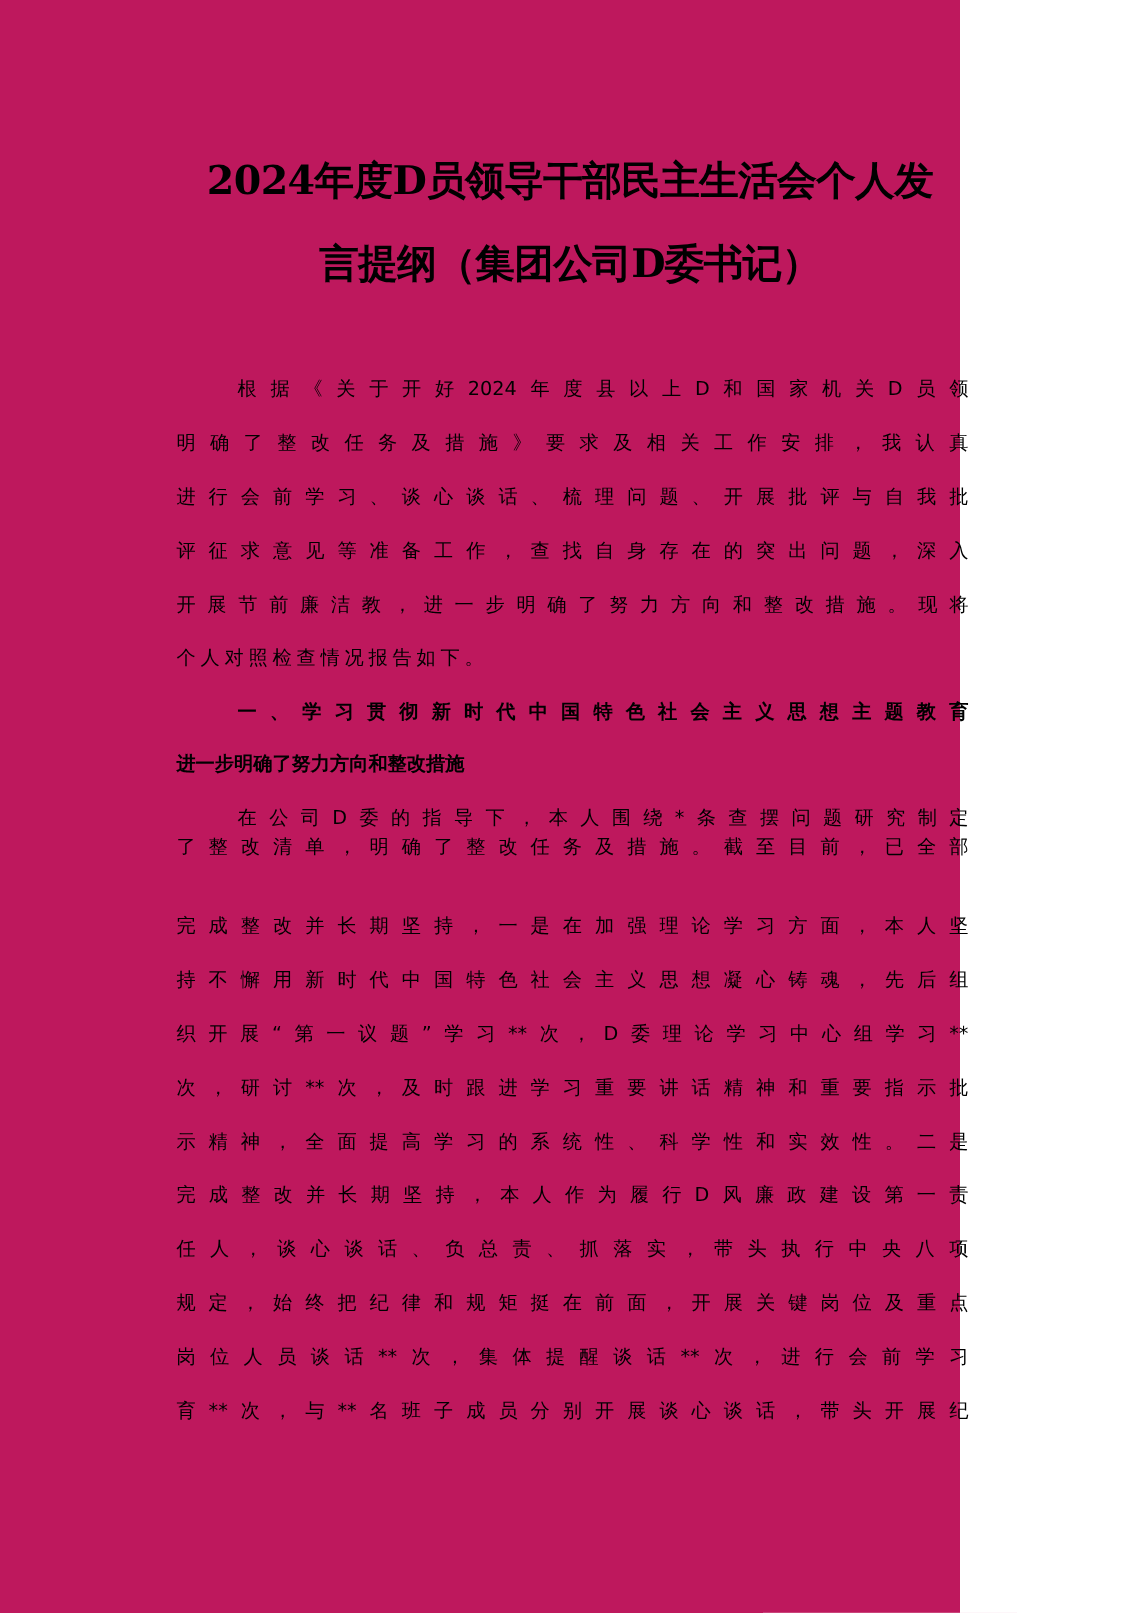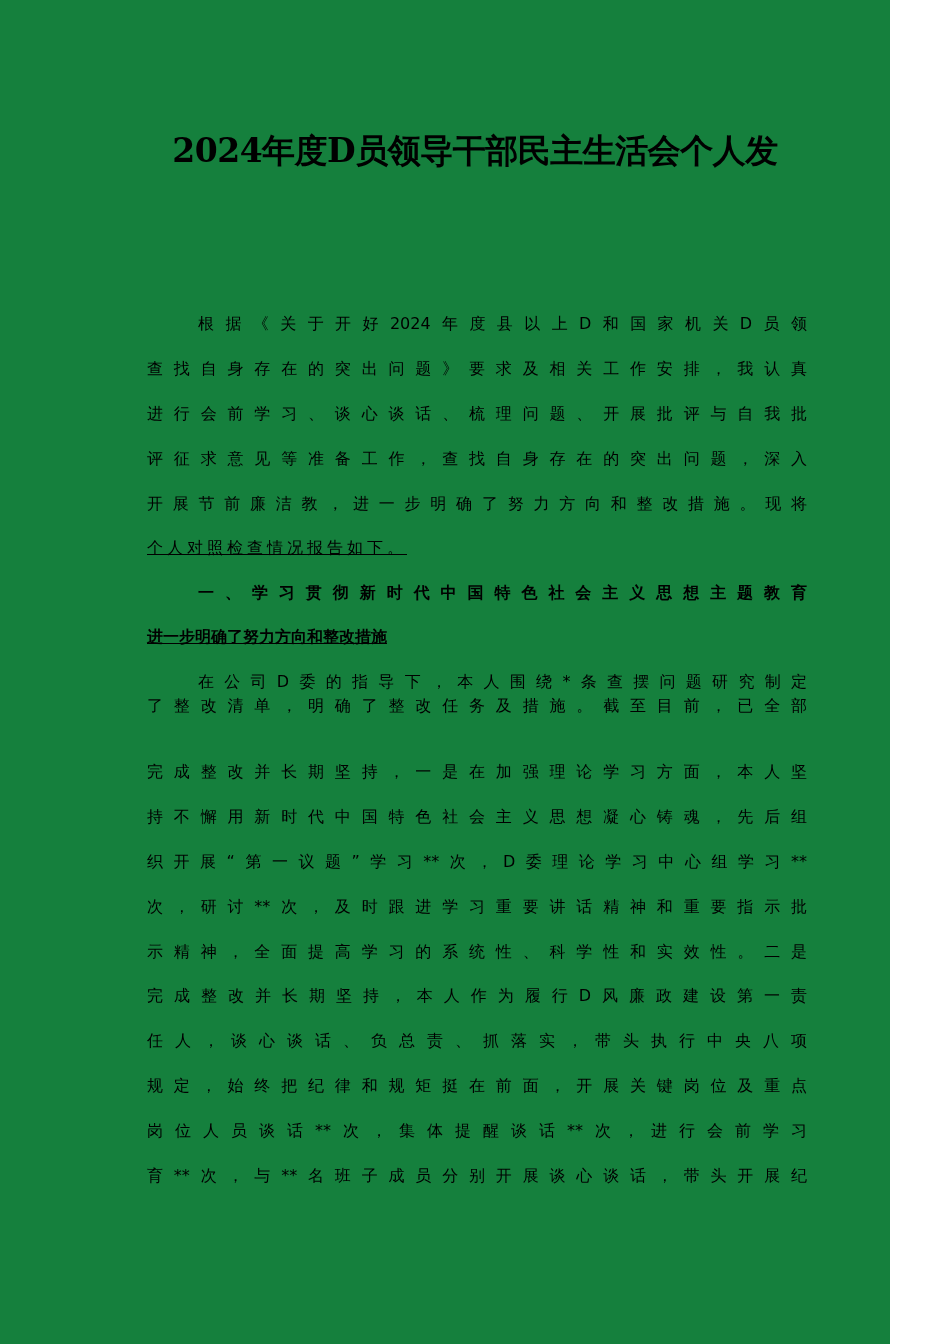--- a/index.html
+++ b/index.html
@@ -12,23 +12,23 @@
       height: 1344px;
       position: relative;
       overflow: hidden;
       color: #000000;
       font-family: "DejaVu Serif", "Liberation Serif", serif;
     }
     .page {
       position: absolute;
       left: 0;
       top: 0;
-      width: 890px;
+      width: 800px;
       height: 1344px;
-      background: #15803d;
+      background: #be185d;
     }
     .title {
       position: absolute;
       left: 120px;
       width: 710px;
       text-align: center;
       font-family: "DejaVu Serif", "Liberation Serif", serif;
       font-weight: bold;
       font-size: 33px;
       line-height: 40px;
@@ -44,36 +44,37 @@
       height: 34px;
       font-size: 16px;
       line-height: 34px;
       white-space: nowrap;
       text-align: justify;
       text-align-last: justify;
       font-family: "DejaVu Sans", "Liberation Sans", sans-serif;
       font-weight: normal;
     }
     .line.indent { left: 198px; width: 609px; }
-    .line.last { text-align-last: left; text-decoration: underline; }
+    .line.last { text-align-last: left; }
     .line.heading {
       font-weight: bold;
       font-family: "DejaVu Sans", "Liberation Sans", sans-serif;
     }
   </style>
 </head>
 <body>
 
 <div class="page">
 
   <div class="title title-1">2024年度D员领导干部民主生活会个人发</div>
+  <div class="title title-2">言提纲（集团公司D委书记）</div>
 
   <div>
     <div class="line indent" style="top:307px">根据《关于开好2024年度县以上D和国家机关D员领</div>
-    <div class="line" style="top:352px">查找自身存在的突出问题》要求及相关工作安排，我认真</div>
+    <div class="line" style="top:352px">明确了整改任务及措施》要求及相关工作安排，我认真</div>
     <div class="line" style="top:397px">进行会前学习、谈心谈话、梳理问题、开展批评与自我批</div>
     <div class="line" style="top:442px">评征求意见等准备工作，查找自身存在的突出问题，深入</div>
     <div class="line" style="top:487px">开展节前廉洁教，进一步明确了努力方向和整改措施。现将</div>
     <div class="line last" style="top:531px; letter-spacing:4px;">个人对照检查情况报告如下。</div>
   </div>
 
   <div>
     <div class="line indent heading" style="top:576px">一、学习贯彻新时代中国特色社会主义思想主题教育</div>
     <div class="line heading last" style="top:620px">进一步明确了努力方向和整改措施</div>
   </div>

